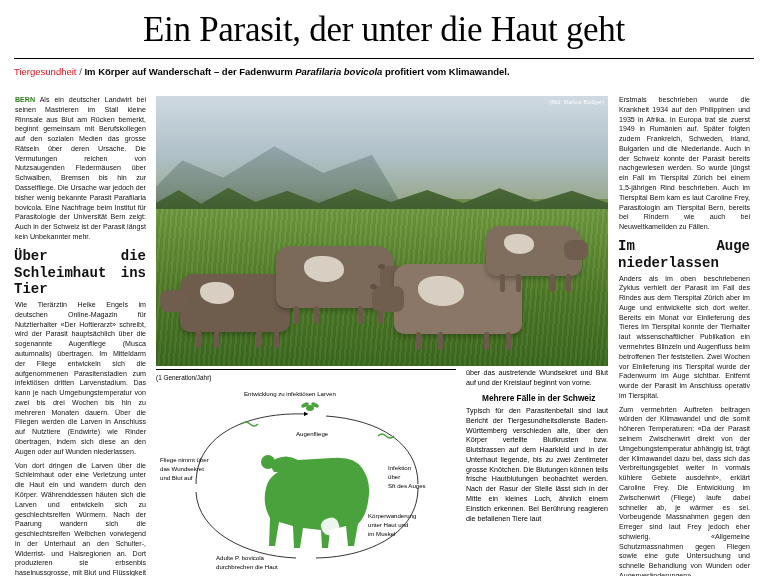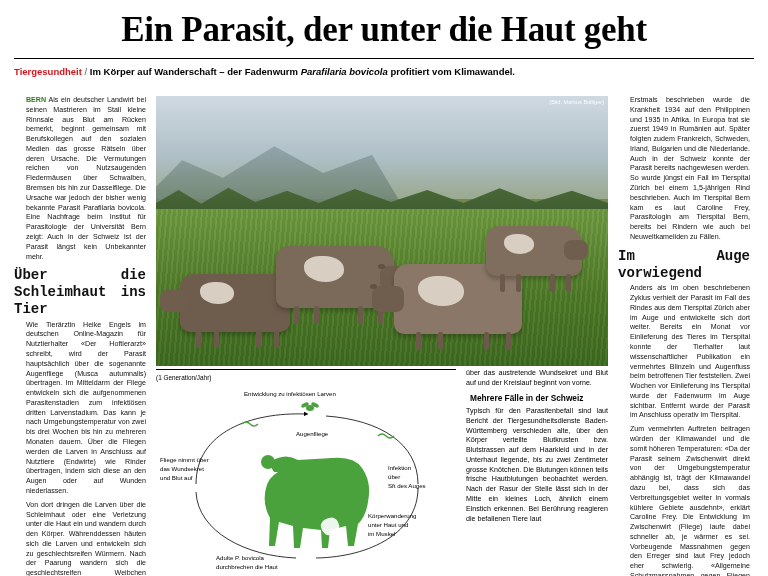--- a/index.html
+++ b/index.html
@@ -13,38 +13,38 @@
   .page{
     position:relative;
     width:768px;height:576px;
     padding:0;
     box-sizing:border-box;
   }
   .headline{
     text-align:center;
     font-family:"Liberation Serif", serif;
     font-size:35px;
-    font-weight:700;
+    font-weight:400;
     letter-spacing:-0.3px;
     margin:12px 18px 0 18px;
     line-height:1.05;
   }
   .rule{
     border-top:1px solid #000;
     margin:9px 14px 0 14px;
   }
   .subline{
     margin:7px 14px 0 14px;
     font-family:"Liberation Sans", sans-serif;
     font-size:9.5px;
     line-height:1.3;
   }
   .subline .kicker{
     color:#d2161e;
-    font-weight:700;
+    font-weight:400;
     text-align:center;
   }
   .subline .sep{color:#555;}
   .subline .lead{font-weight:700;}
   .subline .ital{font-style:italic;font-weight:700;}
   .subline .tail{font-weight:700;}
 
   .columns{
     position:absolute;
     top:84px;left:14px;right:14px;bottom:6px;
@@ -55,21 +55,21 @@
     font-family:"Liberation Sans", sans-serif;
     font-size:7.1px;
     line-height:1.38;
     text-align:justify;
     color:#111;
   }
   .col1{width:132px;}
   .col-mid{width:452px;display:flex;flex-direction:column;}
   .col4{width:132px;}
 
-  .col p{margin:0 0 4px 12px;}
+  .col p{margin:0 0 4px 1px;}
   .col h3{
     font-family:Liberation Mono, monospace;
     font-size:14px;
     font-weight:700;
     margin:5px 0 3px 0;
     line-height:1.2;
   }
   .dropcap{
     color:#2e7d1e;
     font-weight:700;
@@ -161,21 +161,21 @@
     font-family:"Liberation Sans", sans-serif;
     font-size:6.4px;margin-bottom:2px;
   }
   .dsvg{position:absolute;left:0;top:22px;}
   .col-lower-text{
     width:142px;
     font-family:"Liberation Sans", sans-serif;
     font-size:7.1px;line-height:1.38;text-align:justify;
   }
   .col-lower-text h3{
-    font-size:8.3px;font-weight:700;margin:0 0 3px 4px;
+    font-size:8.3px;font-weight:700;margin:0 0 3px 16px;
   }
   .col-lower-text p{margin:0 0 4px 0;}
   .dlabel{
     font-family:"Liberation Sans", sans-serif;
     font-size:6.1px;
     line-height:1.25;
     fill:#000;
   }
 </style>
 </head>
@@ -309,19 +309,19 @@
           <p>über das austretende Wundsekret und Blut auf und der Kreislauf beginnt von vorne.</p>
           <h3>Mehrere Fälle in der Schweiz</h3>
           <p>Typisch für den Parasitenbefall sind laut Bericht der Tiergesundheitsdienste Baden-Württemberg verschieden alte, über den Körper verteilte Blutkrusten bzw. Blutstrassen auf dem Haarkleid und in der Unterhaut liegende, bis zu zwei Zentimeter grosse Knötchen. Die Blutungen können teils frische Hautblutungen beobachtet werden. Nach der Rasur der Stelle lässt sich in der Mitte ein kleines Loch, ähnlich einem Einstich erkennen. Bei Berührung reagieren die befallenen Tiere laut</p>
         </div>
 
       </div>
     </div>
 
     <div class="col col4">
       <p>Erstmals beschrieben wurde die Krankheit 1934 auf den Philippinen und 1935 in Afrika. In Europa trat sie zuerst 1949 in Rumänien auf. Später folgten zudem Frankreich, Schweden, Irland, Bulgarien und die Niederlande. Auch in der Schweiz konnte der Parasit bereits nachgewiesen werden. So wurde jüngst ein Fall im Tierspital Zürich bei einem 1,5-jährigen Rind beschrieben. Auch im Tierspital Bern kam es laut Caroline Frey, Parasitologin am Tierspital Bern, bereits bei Rindern wie auch bei Neuweltkameliden zu Fällen.</p>
-      <h3>Im Auge vorwiegend</h3>
+      <h3>Im Auge niederlassen</h3>
       <p>Anders als im oben beschriebenen Zyklus verhielt der Parasit im Fall des Rindes aus dem Tierspital Zürich aber im Auge und entwickelte sich dort weiter. Bereits ein Monat vor Einlieferung des Tieres im Tierspital konnte der Tierhalter laut wissenschaftlicher Publikation ein vermehrtes Blinzeln und Augenfluss beim betroffenen Tier feststellen. Zwei Wochen vor Einlieferung ins Tierspital wurde der Fadenwurm im Auge sichtbar. Entfernt wurde der Parasit im Anschluss operativ im Tierspital.</p>
       <p>Zum vermehrten Auftreten beitragen würden der Klimawandel und die somit höheren Temperaturen: «Da der Parasit seinem Zwischenwirt direkt von der Umgebungstemperatur abhängig ist, trägt der Klimawandel dazu bei, dass sich das Verbreitungsgebiet weiter in vormals kühlere Gebiete ausdehnt», erklärt Caroline Frey. Die Entwicklung im Zwischenwirt (Fliege) laufe dabei schneller ab, je wärmer es sei. Vorbeugende Massnahmen gegen den Erreger sind laut Frey jedoch eher schwierig. «Allgemeine Schutzmassnahmen gegen Fliegen sowie eine gute Untersuchung und schnelle Behandlung von Wunden oder Augenveränderungen»</p>
     </div>
 
   </div>
 </div>
 
 </body></html>

